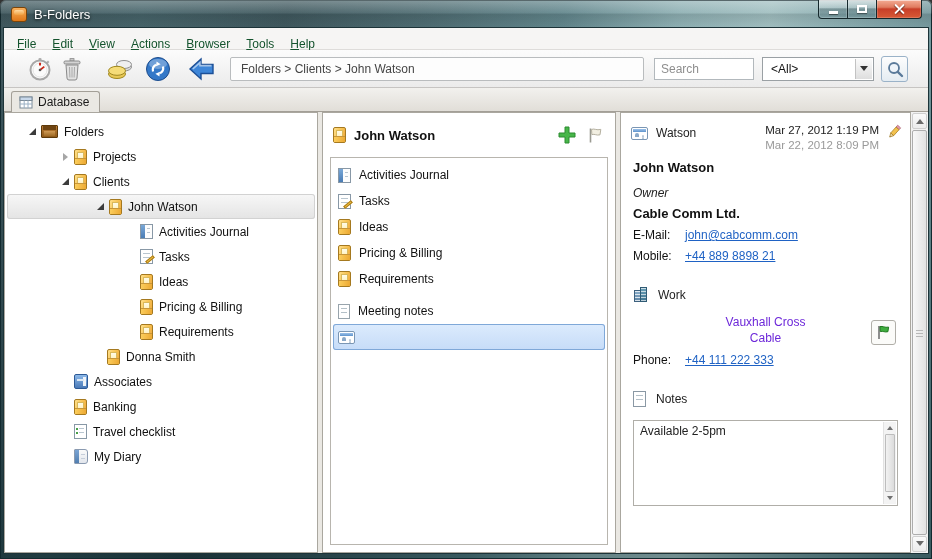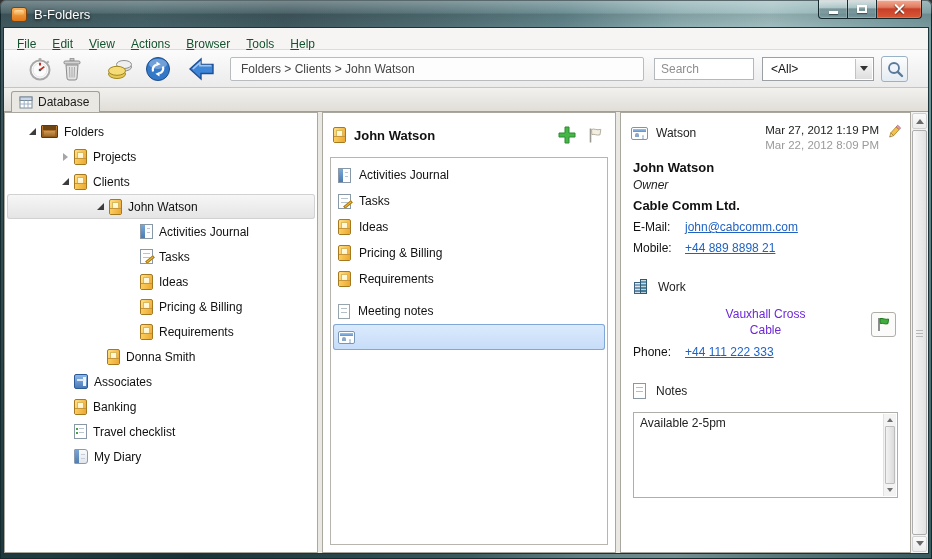--- a/index.html
+++ b/index.html
@@ -176,21 +176,21 @@
     border-radius:3px; margin:0 2px; padding-left:5px; }
   .lgap{ height:6px; }
 
   
   .dhdr{ display:flex; align-items:flex-start; padding:10px 8px 0 10px; }
   .dtype{ display:flex; align-items:center; gap:8px; font-size:12px; color:#222; flex:1; padding-top:3px; }
   .ddates{ font-size:11.5px; line-height:15px; color:#222; margin-right:7px; }
   .ddates .created{ color:#9a9a9a; }
   .dbody{ padding:0 12px; position:relative; }
   .d-name{ margin-top:7px; font-weight:bold; font-size:13px; color:#111; }
-  .d-role{ margin-top:3px; font-style:italic; font-size:12px; color:#222; }
+  .d-role{ margin-top:11px; font-style:italic; font-size:12px; color:#222; }
   .d-company{ margin-top:6px; font-weight:bold; font-size:13px; color:#111; }
   .d-row{ display:flex; align-items:center; font-size:12px; color:#111; margin-top:7px; }
   .d-label{ width:52px; flex:none; }
   .link{ color:#1f62c4; text-decoration:underline; font-size:12px; }
   .d-section{ display:flex; align-items:center; gap:10px; margin-top:24px; font-size:12px; color:#222; }
   .addr-wrap{ position:relative; margin-top:13px; }
   .addr-line{ font-size:12px; color:#6d28d9; line-height:15.5px;text-align:center; }
   .map-btn{ position:absolute; right:2px; top:5px; width:25px; height:25px;
     border:1px solid #b0aea8; border-radius:3px; background:#fbfbf9;
     display:flex; align-items:center; justify-content:center; }

